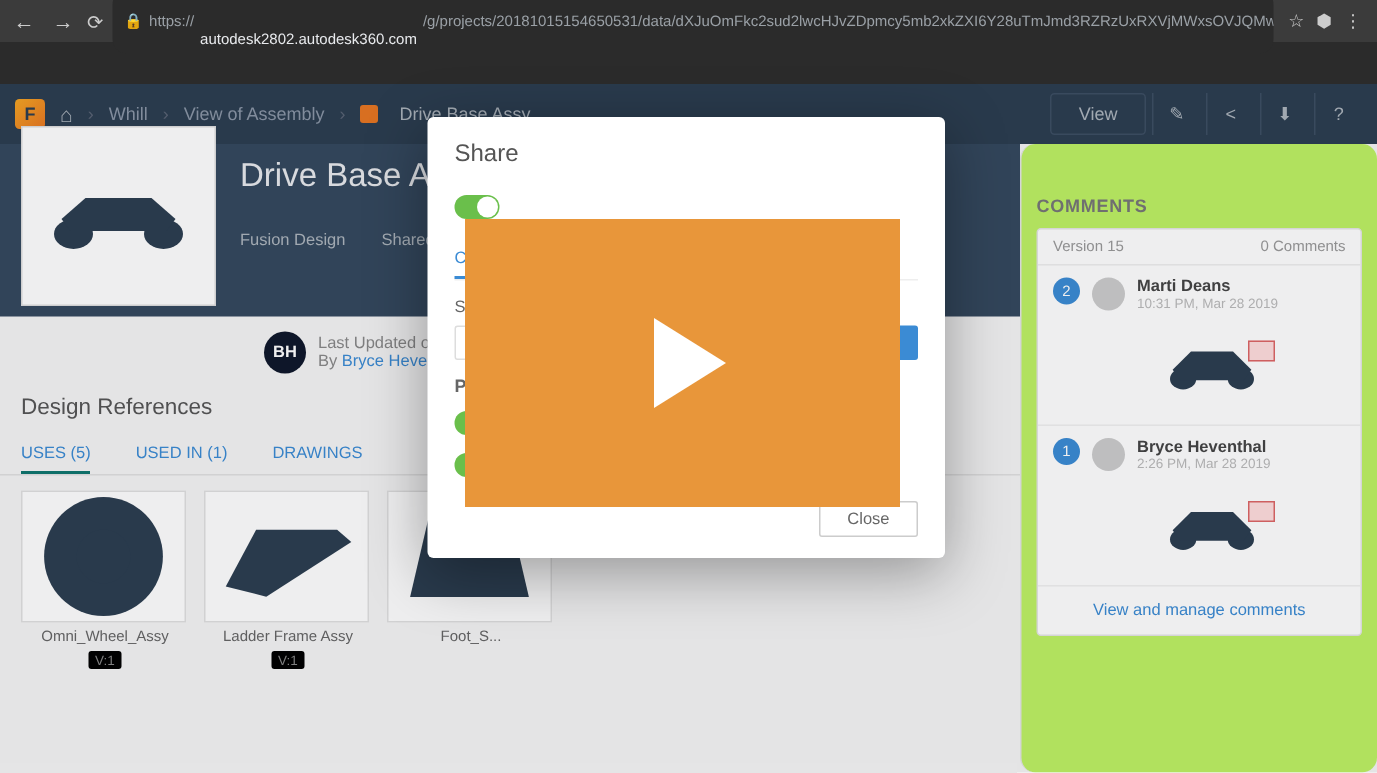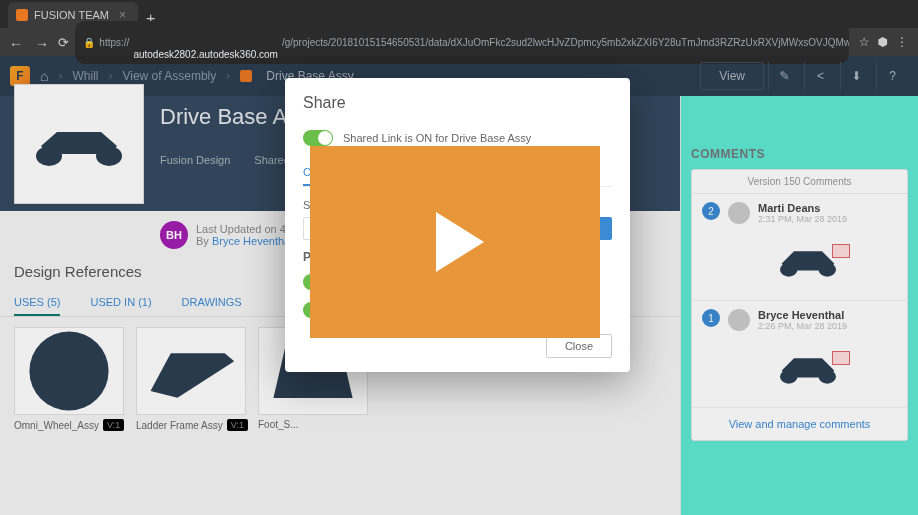--- a/index.html
+++ b/index.html
@@ -35,42 +35,42 @@
 
 .page { display: flex; height: calc(515px - 96px); background: #f5f5f5; }
 .left { flex: 0 0 680px; padding: 0; }
 .top-panel { background: #34495e; height: 115px; display: flex; padding: 0 14px 10px 110px; position: relative; }
 .thumb-main { position: absolute; left: 14px; top: -12px; width: 130px; height: 120px; background: #fff; border: 1px solid #ddd; display: flex; align-items: center; justify-content: center; }
 .thumb-main svg { width: 100px; height: 70px; }
 .title-area { padding: 8px 0 0 50px; color: #fff; }
 .page-title { font-size: 22px; font-weight: 300; color: #e8eaed; }
 .title-tabs { display: flex; gap: 24px; margin-top: 24px; font-size: 11px; color: #adb5bd; }
 .meta-row { display: flex; align-items: center; gap: 8px; padding: 10px 14px 10px 160px; font-size: 11px; color: #888; }
-.avatar { width: 28px; height: 28px; border-radius: 50%; background: #a21caf; color: #fff; display: flex; align-items: center; justify-content: center; font-size: 11px; font-weight: bold; }
+.avatar { width: 28px; height: 28px; border-radius: 50%; background: #0f172a; color: #fff; display: flex; align-items: center; justify-content: center; font-size: 11px; font-weight: bold; margin-left: 16px; }
 .meta-link { color: #3b8bd4; }
 
 .section-h { font-size: 15px; color: #555; padding: 4px 14px; font-weight: 400; }
 .ref-tabs { display: flex; gap: 30px; padding: 6px 14px 0; font-size: 11px; color: #3b8bd4; border-bottom: 1px solid #e0e0e0; }
 .ref-tab { padding: 6px 0; }
 .ref-tab.active { color: #3b8bd4; border-bottom: 2px solid #0f766e; }
 
 .cards { display: flex; gap: 10px; padding: 10px 14px; }
 .card { width: 112px; }
 .card-img { width: 110px; height: 88px; border: 1px solid #e0e0e0; background: #fff; display: flex; align-items: center; justify-content: center; }
-.card-label { font-size: 10px; color: #666; padding: 4px 0; display: flex; align-items: center; gap: 4px; }
+.card-label { font-size: 10px; color: #666; padding: 4px 0; display: flex; align-items: center; gap: 4px; flex-direction: column; }
 .ver-badge { background: #000000; color: #888; font-size: 9px; padding: 1px 4px; border-radius: 2px; }
 
 .related { padding: 16px 14px 4px; font-size: 15px; color: #555; font-weight: 400; }
 .rend-tab { padding: 10px 14px; font-size: 11px; color: #666; }
 
 
-.right { flex: 1; border-left: 1px solid #e5e5e5; background: #5eead4; padding: 21px 10px; overflow: hidden; }
+.right { flex: 1; border-left: 1px solid #e5e5e5; background: #bef264; padding: 4px 10px; overflow: hidden; border-radius: 10px; }
 .comments-h { font-size: 12px; font-weight: 600; color: #777; padding: 30px 0 8px; letter-spacing: 0.5px; }
 .comments-panel { background: #fff; border: 1px solid #e5e5e5; border-radius: 3px; }
-.version-bar { display: flex; justify-content: center; font-size: 10px; color: #999; padding: 6px 10px; border-bottom: 1px solid #eee; }
+.version-bar { display: flex; justify-content: space-between; font-size: 10px; color: #999; padding: 6px 10px; border-bottom: 1px solid #eee; }
 .comment { display: flex; padding: 8px 10px; gap: 8px; border-bottom: 1px solid #f0f0f0; }
 .c-num { width: 18px; height: 18px; border-radius: 50%; background: #3b8bd4; color: #fff; font-size: 10px; display: flex; align-items: center; justify-content: center; flex-shrink: 0; }
 .c-av { width: 22px; height: 22px; border-radius: 50%; background: #ccc; flex-shrink: 0; }
 .c-body { flex: 1; }
 .c-name { font-size: 11px; color: #444; font-weight: 600; }
 .c-time { font-size: 9px; color: #bbb; }
 .c-thumb { width: 100px; height: 62px; background: #fff; margin-top: 6px; display: flex; align-items: center; justify-content: center; position: relative; }
 .c-mark { position: absolute; right: 8px; top: 14px; width: 18px; height: 14px; border: 1px solid #d66; background: #fdd; }
 .view-all { text-align: center; padding: 10px; font-size: 11px; color: #3b8bd4; }
 
@@ -101,28 +101,20 @@
 
 
 .tint { position: absolute; left:0; top:56px; right:0; bottom:0; background: rgba(20,20,30,.07); pointer-events:none; z-index:5; }
 
 svg.part path, svg.part ellipse { fill: #2c3e50; }
 </style>
 </head>
 <body>
 
 <div class="browser-chrome">
-  <div class="tab-bar">
-    <div class="tab">
-      <span class="tab-fav"></span>
-      <span>FUSION TEAM</span>
-      <span class="tab-close">×</span>
-    </div>
-    <span class="new-tab">+</span>
-  </div>
   <div class="addr-bar">
     <span class="nav-btn">←</span>
     <span class="nav-btn">→</span>
     <span class="reload">⟳</span>
     <div class="url-box">
       <span class="lock">🔒</span>
       <span>https://</span>
         <span class="url-host">autodesk2802.autodesk360.com</span>
         <span>/g/projects/20181015154650531/data/dXJuOmFkc2sud2lwcHJvZDpmcy5mb2xkZXI6Y28uTmJmd3RZRzUxRXVjMWxsOVJQMwMGZzRWYy9kXJuOmFkc2sud2lwcHJvZkb25saW5lYWJjOjI/VmTWtvckNnUmtxTG11...</span>
     </div>
@@ -230,21 +222,21 @@
     <div class="comments-panel">
       <div class="version-bar">
         <span>Version 15</span>
         <span>0 Comments</span>
       </div>
       <div class="comment">
         <div class="c-num">2</div>
         <div class="c-av"></div>
         <div class="c-body">
           <div class="c-name">Marti Deans</div>
-          <div class="c-time">2:31 PM, Mar 28 2019</div>
+          <div class="c-time">10:31 PM, Mar 28 2019</div>
           <div class="c-thumb">
             <svg class="part" viewBox="0 0 80 50" width="70">
                 <ellipse cx="18" cy="35" rx="10" ry="8"></ellipse>
                 <ellipse cx="62" cy="35" rx="10" ry="8"></ellipse>
                 <path d="M10 28 L24 14 L56 14 L70 28 L64 36 L16 36 Z"></path>
               </svg>
             <div class="c-mark"></div>
           </div>
         </div>
       </div>
@@ -269,21 +261,20 @@
   </div>
 </div>
 
 <div class="tint"></div>
 
 <div class="modal">
   <div class="modal-title">Share</div>
   <div class="modal-body">
     <div class="toggle-row">
       <div class="toggle"></div>
-      <span>Shared Link is ON for Drive Base Assy</span>
     </div>
     <div class="modal-tabs">
       <div class="modal-tab active">Copy Link</div>
       <div class="modal-tab">Email</div>
       <div class="modal-tab">Embed</div>
     </div>
     <div class="share-label">Share this item with anyone using this link</div>
     <div class="link-row">
       <input class="link-input" readonly="" value="https://a360.co/2TV8l5M" style="">
       <div class="copy-btn">⎘</div>

